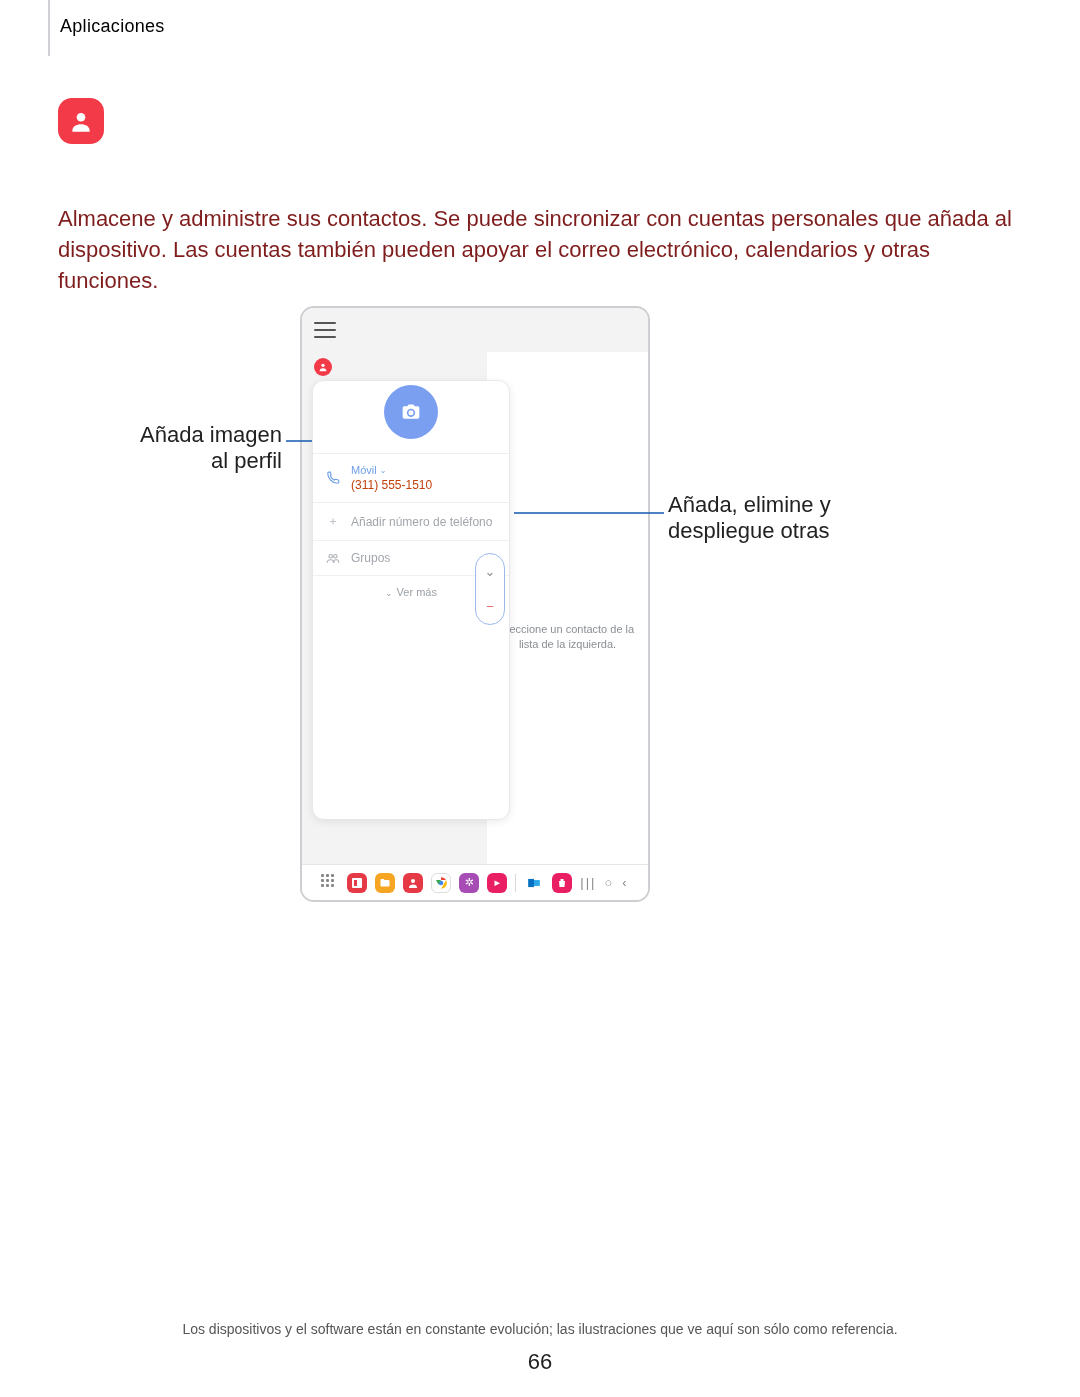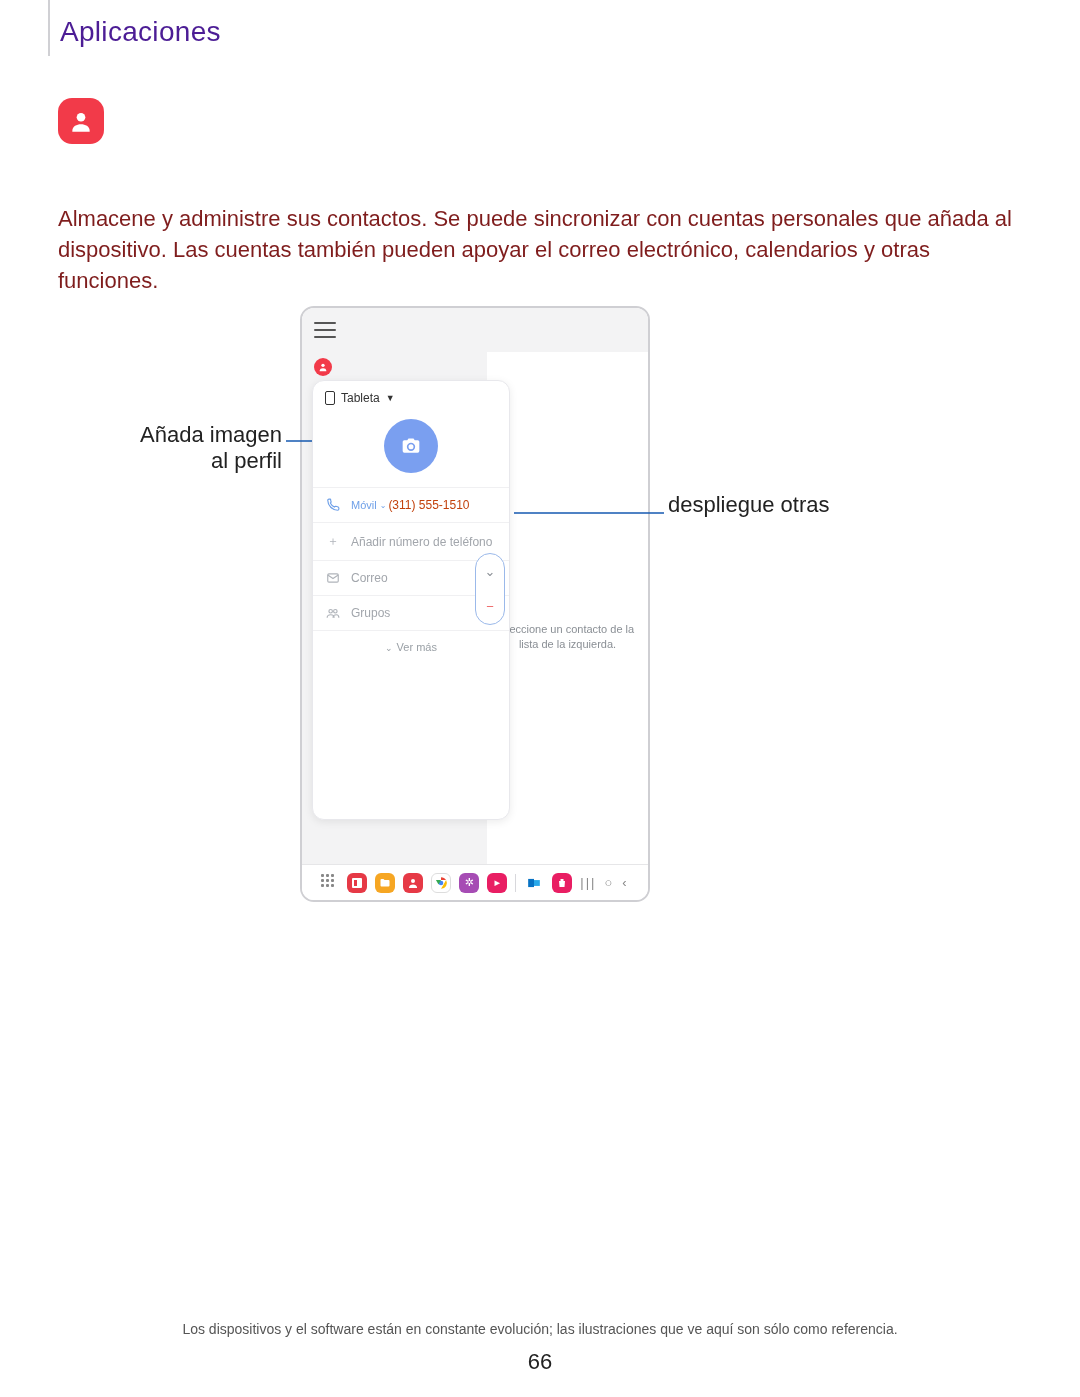--- a/index.html
+++ b/index.html
@@ -12,21 +12,21 @@
     --blue:#3b82f6;
     --lt-border:#e6e6e8;
     --panel-bg:#fff;
     --left-bg:#f3f3f4;
     --callout:#114a8f;
     font-family: "Segoe UI", Arial, Helvetica, sans-serif;
   }
   *{box-sizing:border-box;}
   body{margin:0;background:#fff;color:var(--text);width:var(--page-w);height:var(--page-h);position:relative;}
   .vline{position:absolute;left:48px;top:0;width:0;height:56px;border-left:2px solid #d0d0d4;}
-  .section-title{position:absolute;left:60px;top:16px;font-size:28px;font-weight:400;color:#4c1d95;letter-spacing:.3px;}
+  .section-title{position:absolute;left:60px;top:16px;font-size:18px;font-weight:400;color:#000000;letter-spacing:.3px;}
   .hdr{position:absolute;left:58px;top:98px;display:flex;align-items:center;gap:18px;}
   .hdr .icon-wrap{width:46px;height:46px;border-radius:14px;background:var(--red);display:flex;align-items:center;justify-content:center;}
   .hdr h1{margin:0;font-size:40px;font-weight:400;color:var(--purple);letter-spacing:-.5px;}
   .desc{position:absolute;left:58px;right:58px;top:160px;font-size:22px;line-height:1.4;color:#7f1d1d;font-weight:400;margin-top:44px;}
   .device{position:absolute;left:300px;top:306px;width:350px;height:596px;border:2px solid #cfcfd3;border-radius:14px;background:var(--panel-bg);overflow:hidden;}
   .dev-top{height:44px;display:flex;align-items:center;padding:0 12px;background:var(--left-bg);}
   .hamburger{width:22px;height:16px;position:relative;}
   .hamburger span,.hamburger::before,.hamburger::after{content:"";position:absolute;left:0;right:0;height:2px;background:#555;border-radius:1px;}
   .hamburger::before{top:0;}
   .hamburger span{top:7px;}
@@ -39,21 +39,21 @@
   .modal{position:absolute;left:10px;top:72px;width:198px;height:440px;background:#fff;border:1px solid #e8e8ec;border-radius:12px;box-shadow:0 2px 8px rgba(0,0,0,.08);z-index:5;display:flex;flex-direction:column;}
   .m-top{display:flex;align-items:center;gap:6px;padding:10px 12px;font-size:12px;color:#333;}
   .tablet-ic{width:10px;height:14px;border:1.5px solid #333;border-radius:2px;}
   .m-top .caret{font-size:9px;color:#333;}
   .avatar-wrap{display:flex;justify-content:center;padding:4px 0 14px;}
   .avatar{width:54px;height:54px;border-radius:50%;background:#7a9ff0;display:flex;align-items:center;justify-content:center;}
   .m-row{display:flex;align-items:center;gap:10px;padding:10px 12px;border-top:1px solid #f0f0f2;font-size:12px;color:#333;}
   .m-row .ic{width:16px;color:#6fa0e8;display:flex;justify-content:center;}
   .m-row.grey .ic{color:#b0b4ba;}
   .m-row.grey{color:#a2a6ac;}
-  .m-row .col{display:flex;flex-direction:row;gap:2px;}
+  .m-row .col{display:flex;flex-direction:column;gap:2px;}
   .m-row .sub{font-size:11px;color:#6fa0e8;display:flex;align-items:center;gap:3px;}
   .m-row .sub .sm-caret{font-size:8px;}
   .m-row .v{color:#c2410c;font-size:12px;}
   .vermas{text-align:center;font-size:11px;color:#9aa0a6;padding:10px;border-top:1px solid #f0f0f2;}
   .vermas .c{font-size:9px;margin-right:4px;}
   .m-foot{margin-top:auto;display:flex;border-top:0;}
   .m-foot button{flex:1;border:none;background:none;font-size:13px;font-weight:600;color:#222;padding:16px 0;cursor:pointer;}
 
   .field-ctrl{position:absolute;right:4px;top:172px;width:30px;height:72px;border:1.5px solid #9bb9ea;border-radius:15px;background:#fff;display:flex;flex-direction:column;align-items:center;justify-content:space-around;font-size:13px;z-index:6;}
   .field-ctrl .chev{color:#8a8f95;}
@@ -93,20 +93,21 @@
 
 <div class="callout left">
   <div>Añada imagen</div>
   <div>al perfil</div>
 </div>
 <svg class="leader" style="left:286px;top:440px;" width="140" height="20">
   <line x1="0" y1="1" x2="116" y2="1" stroke="#1558b0" stroke-width="1.5"></line>
 </svg>
 
 <div class="callout right">
+  <div>Añada, elimine y</div>
   <div>despliegue otras</div>
 </div>
 <svg class="leader" style="left:514px;top:512px;" width="160" height="20">
   <line x1="0" y1="1" x2="150" y2="1" stroke="#1558b0" stroke-width="1.5"></line>
 </svg>
 
 <div class="device">
   <div class="dev-top">
     <div class="hamburger">
         <span></span>
@@ -120,25 +121,20 @@
             <path d="M4 21c0-4 4-6 8-6s8 2 8 6v1H4z"></path>
           </svg>
       </div>
     </div>
     <div class="right-col">
       <div style="margin-top:210px;">eleccione un contacto de la lista de la izquierda.</div>
     </div>
   </div>
 
   <div class="modal">
-    <div class="m-top">
-      <div class="tablet-ic"></div>
-      <span>Tableta</span>
-      <span class="caret">▼</span>
-    </div>
     <div class="avatar-wrap">
       <div class="avatar">
         <svg width="20" height="20" viewBox="0 0 24 24" fill="#fff">
             <path d="M9 3l-1.5 2H4a2 2 0 00-2 2v11a2 2 0 002 2h16a2 2 0 002-2V7a2 2 0 00-2-2h-3.5L15 3H9zm3 5a5 5 0 110 10 5 5 0 010-10zm0 2a3 3 0 100 6 3 3 0 000-6z"></path>
           </svg>
       </div>
     </div>
     <div class="m-row">
       <div class="ic">
           <svg width="14" height="14" viewBox="0 0 24 24" fill="none" stroke="#6fa0e8" stroke-width="2">
@@ -153,29 +149,20 @@
         <div class="v">(311) 555-1510</div>
       </div>
     </div>
     <div class="m-row grey">
       <div class="ic">＋</div>
       <span>Añadir número de teléfono</span>
     </div>
     <div class="m-row grey">
       <div class="ic">
           <svg width="14" height="14" viewBox="0 0 24 24" fill="none" stroke="#b0b4ba" stroke-width="2">
-            <rect x="3" y="5" width="18" height="14" rx="2"></rect>
-            <path d="M3 7l9 6 9-6"></path>
-          </svg>
-        </div>
-      <span>Correo</span>
-    </div>
-    <div class="m-row grey">
-      <div class="ic">
-          <svg width="14" height="14" viewBox="0 0 24 24" fill="none" stroke="#b0b4ba" stroke-width="2">
             <circle cx="8" cy="9" r="3"></circle>
             <circle cx="16" cy="9" r="3"></circle>
             <path d="M2 20c0-3 3-5 6-5s6 2 6 5M12 20c0-3 3-5 6-5s4 2 4 5"></path>
           </svg>
         </div>
       <span>Grupos</span>
     </div>
     <div class="vermas"><span class="c">⌄</span><span>Ver más</span></div>
 
     <div class="field-ctrl">

